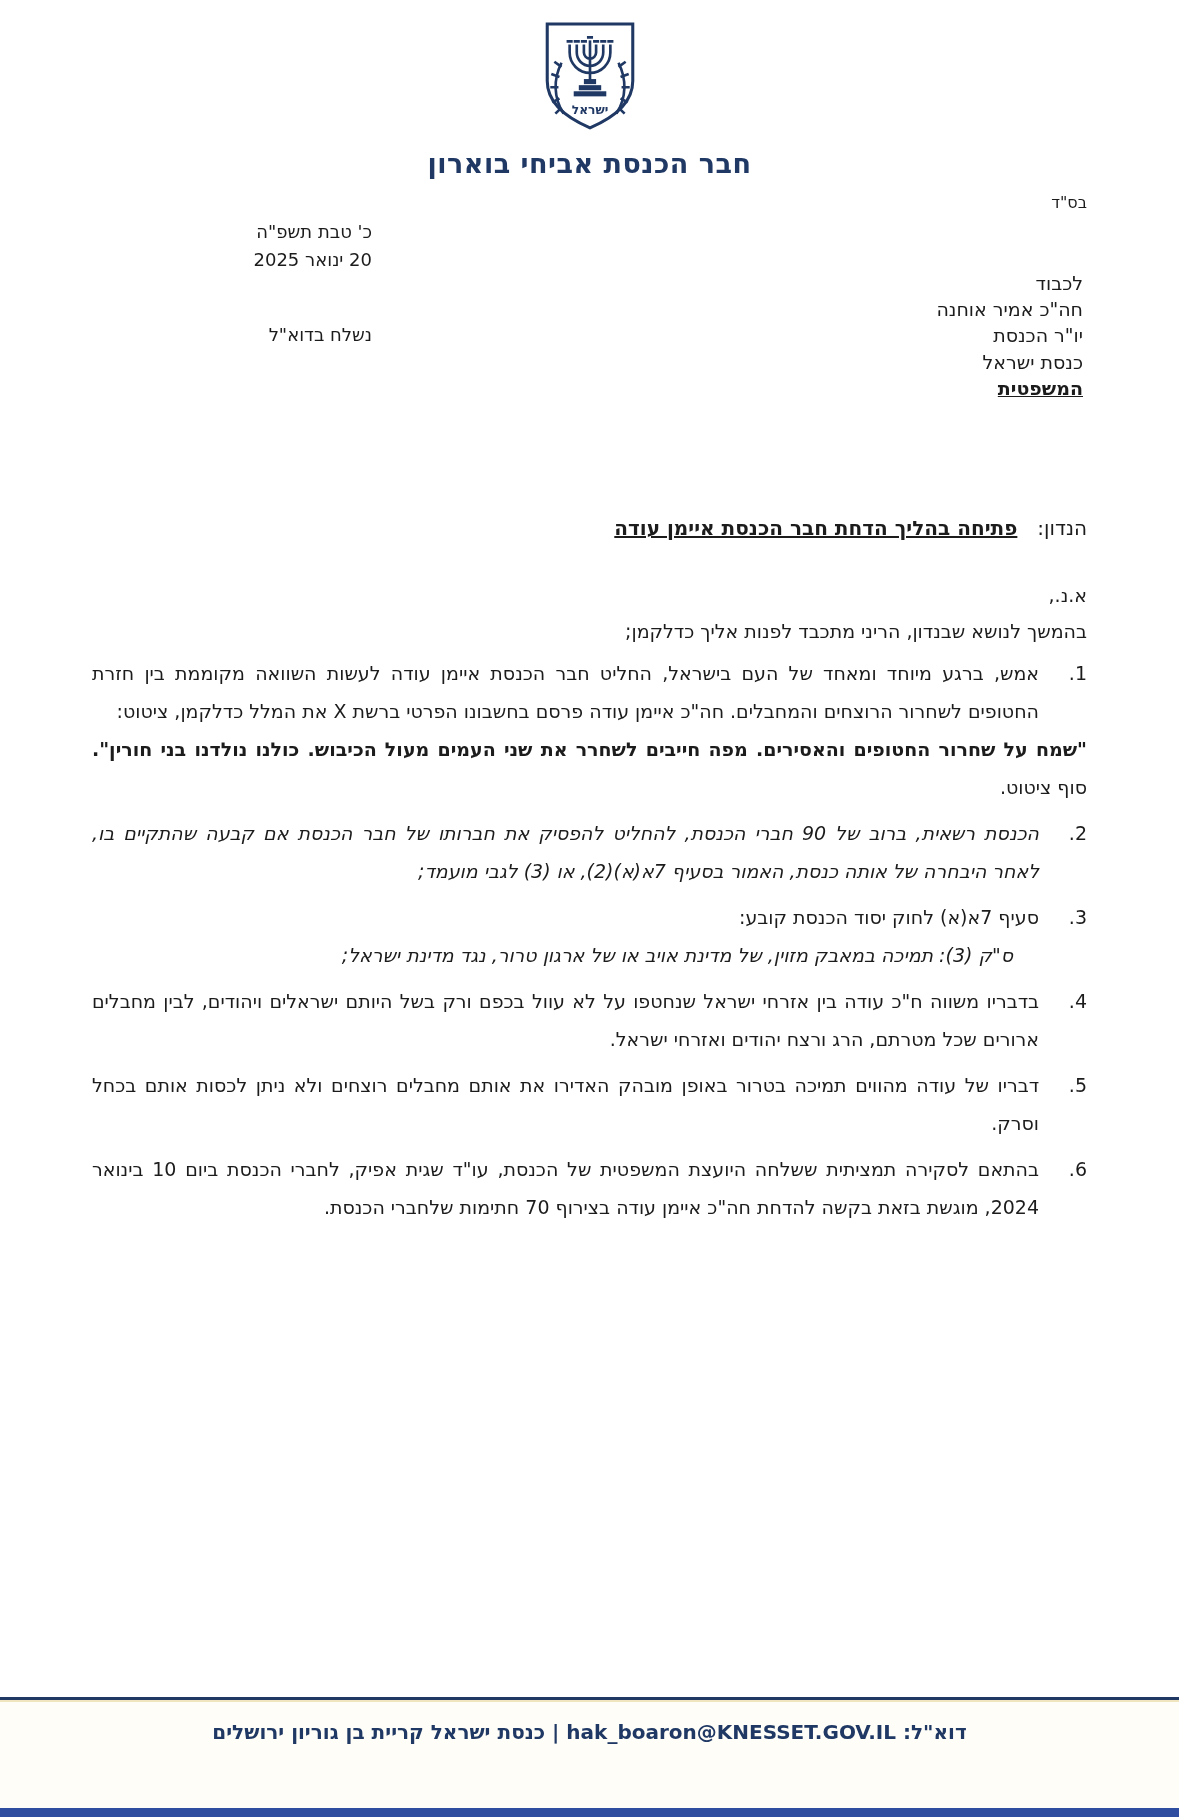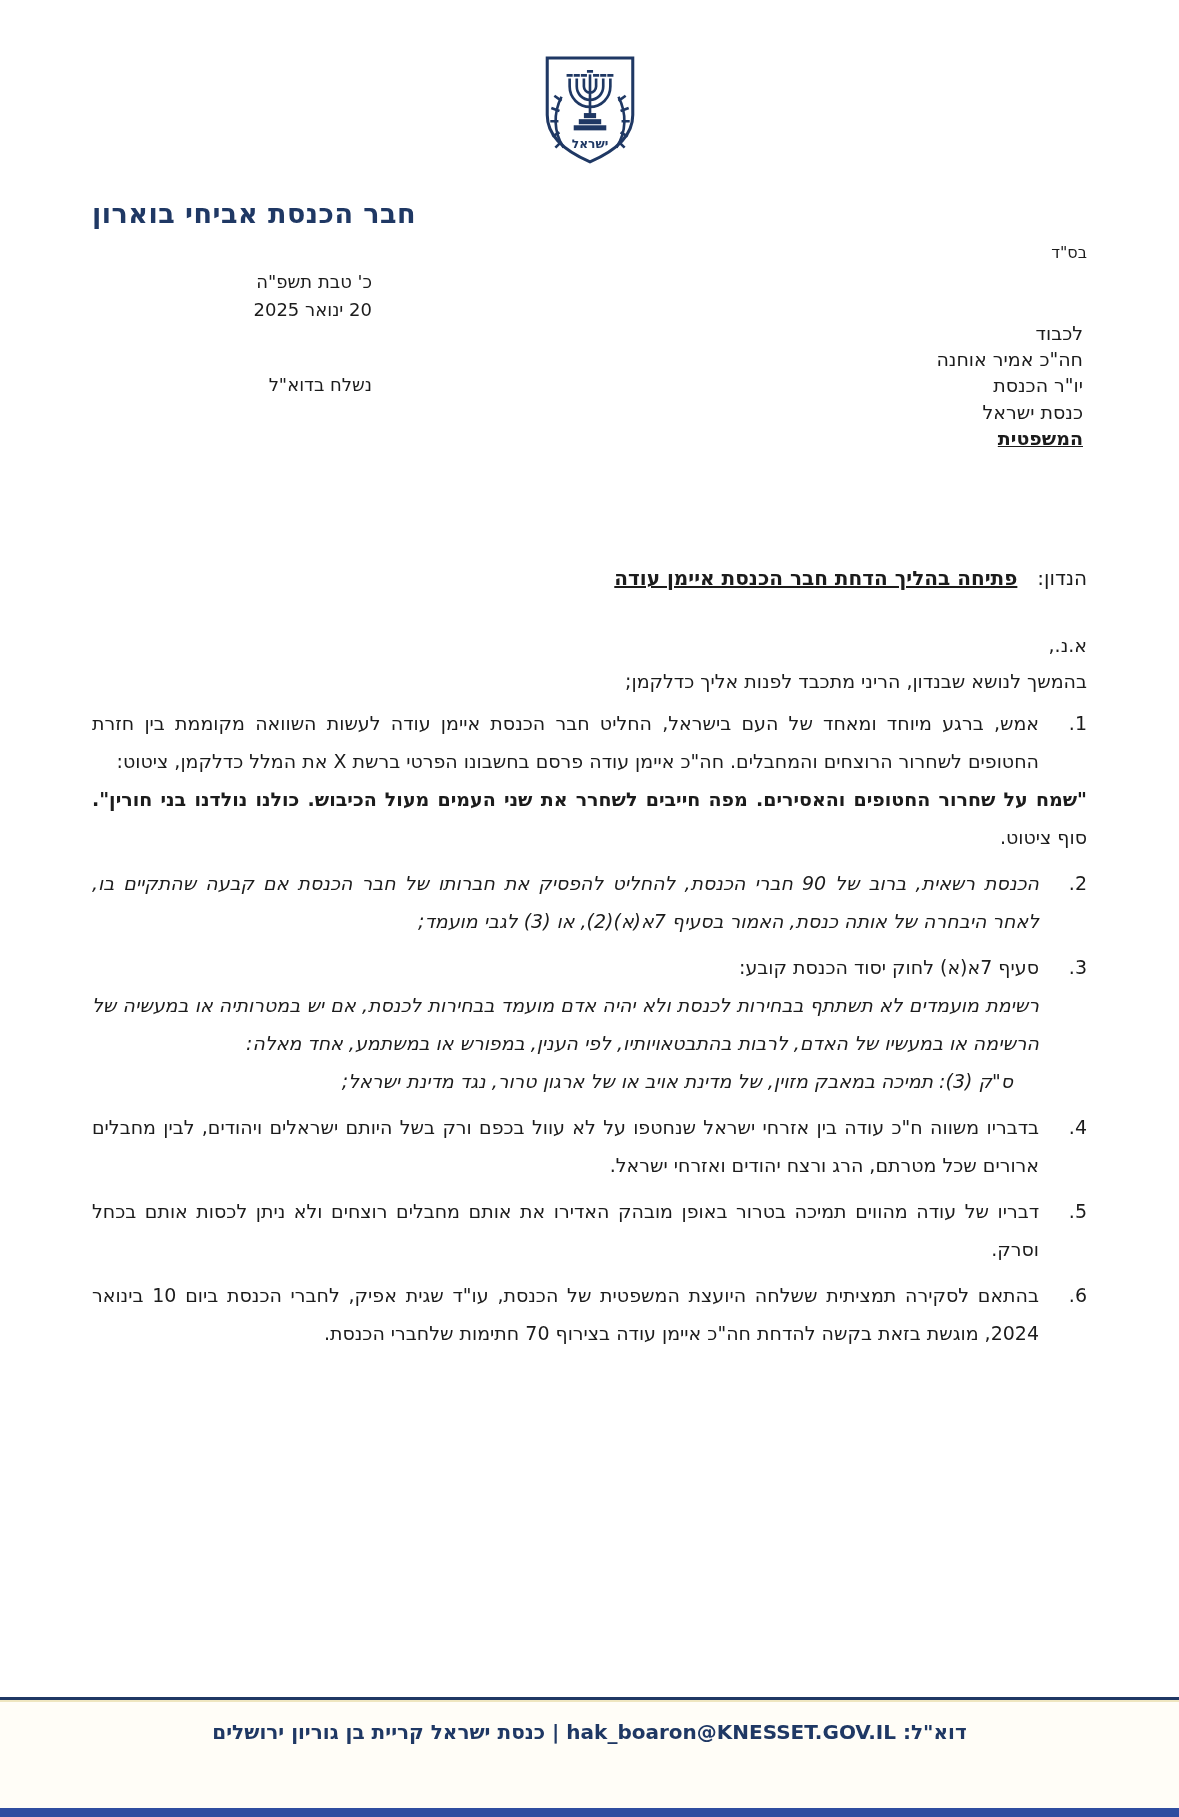--- a/index.html
+++ b/index.html
@@ -7,23 +7,23 @@
     position:relative;
     width:1179px;height:1817px;
     background:#ffffff;
     direction:rtl;
     font-family:"DejaVu Sans",sans-serif;
     color:#1c1c1c;
     overflow:hidden;
   }
   .content{padding:0 92px;}
   
-  .emblem-wrap{text-align:center;padding-top:54px;height:112px;}
+  .emblem-wrap{text-align:center;padding-top:20px;height:112px;}
   .org-title{
-    text-align:left;margin-top:32px;
+    text-align:center;margin-top:16px;
     font-size:27px;font-weight:bold;color:#1f3864;letter-spacing:.5px;
   }
   .bsd{margin-top:14px;font-size:16px;text-align:right;}
   .meta{position:relative;height:300px;}
   .dateblock{position:absolute;left:150px;top:6px;width:130px;text-align:right;font-size:18px;line-height:1.55;}
   .sent-via{position:absolute;left:150px;top:112px;width:130px;text-align:right;font-size:18px;}
   .addressee{position:absolute;right:4px;top:58px;font-size:19px;line-height:1.38;}
   .addressee .city{font-weight:bold;text-decoration:underline;}
   
   .subject{display:flex;gap:20px;font-size:20px;margin-top:4px;align-items:baseline;}
@@ -126,21 +126,20 @@
         <div class="item">
           <div class="num">2.</div>
           <div class="item-body">
             <div class="para"><span class="seg-italic">הכנסת רשאית, ברוב של 90 חברי הכנסת, להחליט להפסיק את חברותו של חבר הכנסת אם קבעה שהתקיים בו, לאחר היבחרה של אותה כנסת, האמור בסעיף 7א(א)(2), או (3) לגבי מועמד;</span></div>
           </div>
         </div>
         <div class="item">
           <div class="num">3.</div>
           <div class="item-body">
             <div class="para"><span class="seg-normal">סעיף 7א(א) לחוק יסוד הכנסת קובע:</span></div>
-            <div class="para"><span class="seg-italic">רשימת מועמדים לא תשתתף בבחירות לכנסת ולא יהיה אדם מועמד בבחירות לכנסת, אם יש במטרותיה או במעשיה של הרשימה או במעשיו של האדם, לרבות בהתבטאויותיו, לפי הענין, במפורש או במשתמע, אחד מאלה:</span></div>
             <div class="para indent"><span class="seg-italic">ס"ק (3): תמיכה במאבק מזוין, של מדינת אויב או של ארגון טרור, נגד מדינת ישראל;</span></div>
           </div>
         </div>
         <div class="item">
           <div class="num">4.</div>
           <div class="item-body">
             <div class="para"><span class="seg-normal">בדבריו משווה ח"כ עודה בין אזרחי ישראל שנחטפו על לא עוול בכפם ורק בשל היותם ישראלים ויהודים, לבין מחבלים ארורים שכל מטרתם, הרג ורצח יהודים ואזרחי ישראל.</span></div>
           </div>
         </div>
         <div class="item">

